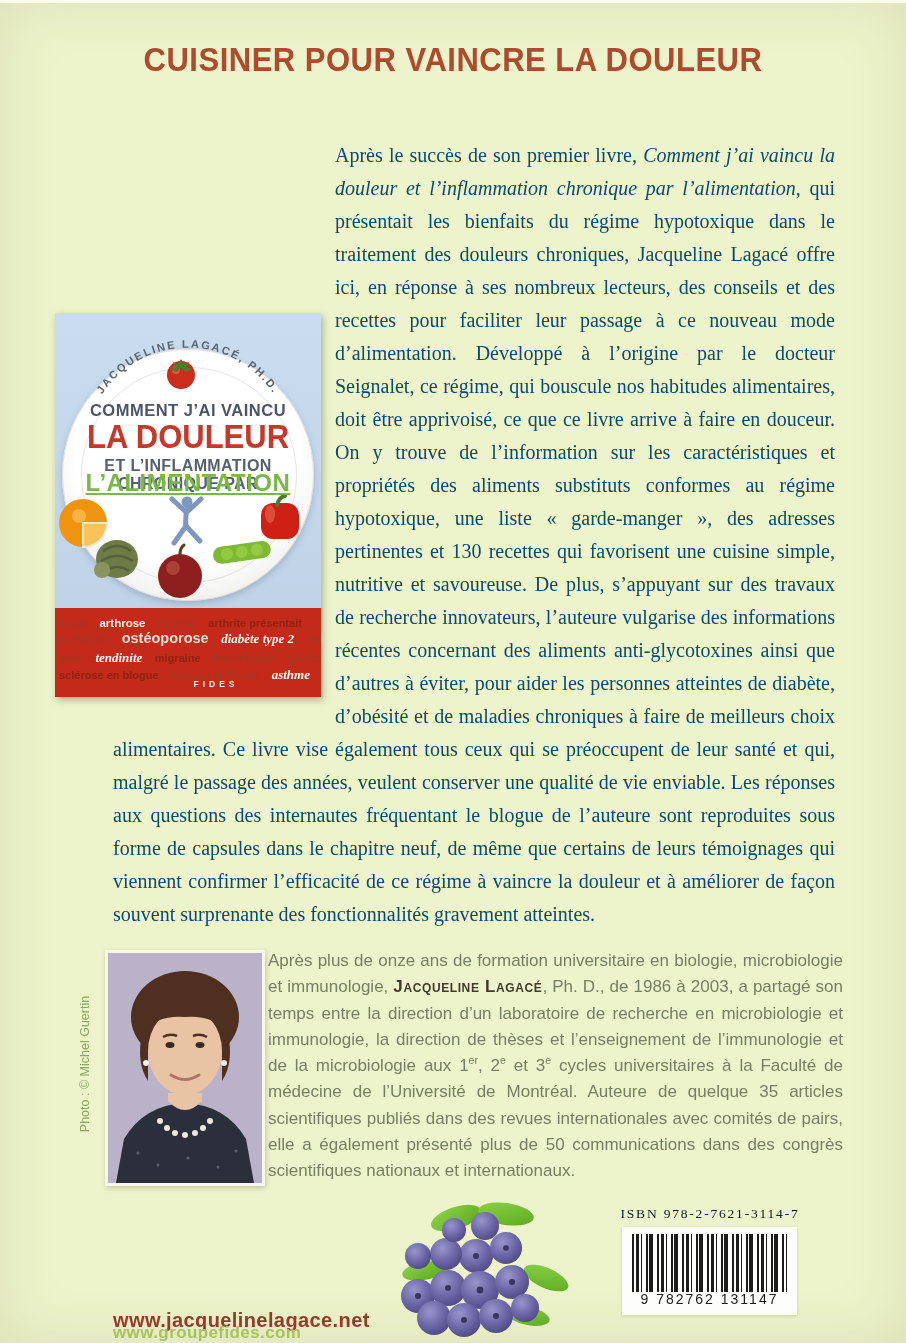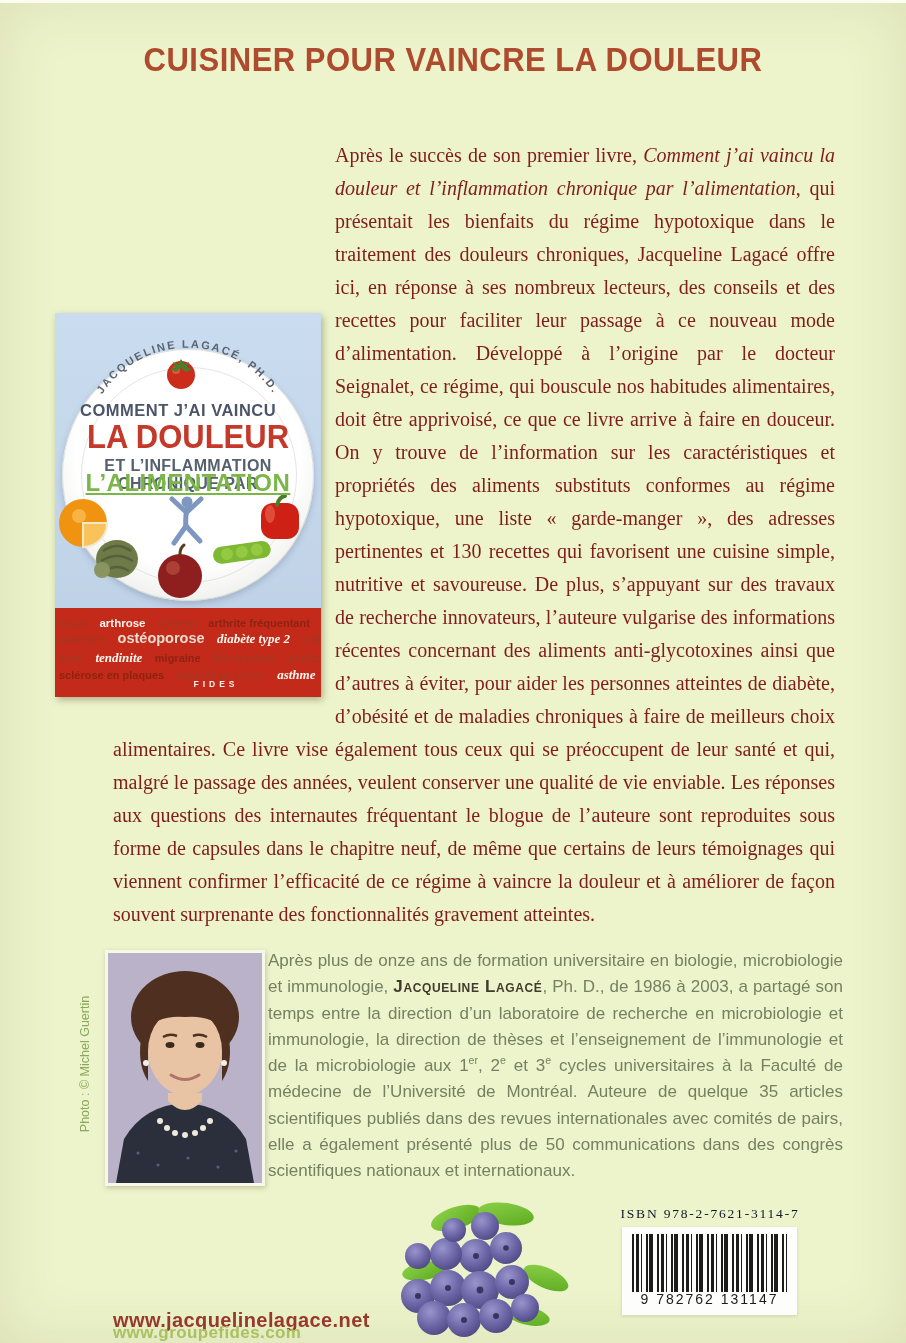--- a/index.html
+++ b/index.html
@@ -20,21 +20,21 @@
   }
   .sub-title{
     position:absolute; left:0; top:85px; width:100%;
     text-align:center; font-family:"Liberation Sans", sans-serif;
     font-weight:bold; font-size:19px; letter-spacing:1.5px; color:#9cb85a;
   }
 
   
   .synopsis{
     position:absolute; left:113px; top:139px; width:722px;
-    font-size:20px; line-height:33px; color:#7f1d1d;
+    font-size:20px; line-height:33px; color:#0c4a6e;
     text-align:justify;
   }
   .synopsis em{font-style:italic;}
   .cover-float{float:left; width:222px; height:388px; margin-top:174px;}
 
   
   .cover-art{
     position:absolute; left:55px; top:313px; width:266px; height:384px;
     background:linear-gradient(#cadcef,#bcd0e5);
     box-shadow:2px 3px 7px rgba(60,60,30,0.35);
@@ -47,23 +47,23 @@
   .plate-rim{
     position:absolute; left:26px; top:54px; width:214px; height:214px; border-radius:50%;
     border:1px solid rgba(205,208,202,0.55);
   }
   .arc-svg{position:absolute; left:0; top:0;}
   .arc-svg text{
     font-family:"Liberation Sans", sans-serif; font-size:11px; font-weight:bold;
     letter-spacing:2px; fill:#5a6470;
   }
   .cov-line1{
-    position:absolute; left:0; top:88px; width:266px; 
+    position:absolute; left:0; top:88px; width:266px; text-align:center;
     font-family:"Liberation Sans", sans-serif; font-weight:bold; font-size:16.5px;
-    letter-spacing:0.5px; color:#4c5568;padding-left:25px;
+    letter-spacing:0.5px; color:#4c5568;
   }
   .cov-line2{
     position:absolute; left:0; top:106px; width:266px; text-align:center;
     font-family:"Liberation Sans", sans-serif; font-weight:bold; font-size:31px;
     color:#c5392b; transform:scaleY(1.05);
   }
   .cov-line3{
     position:absolute; left:0; top:144px; width:266px; text-align:center;
     font-family:"Liberation Sans", sans-serif; font-weight:bold; font-size:16px;
     letter-spacing:0.4px; color:#55606e;
@@ -228,37 +228,37 @@
     <div class="cov-line1">COMMENT J’AI VAINCU</div>
     <div class="cov-line2">LA DOULEUR</div>
     <div class="cov-line3">ET L’INFLAMMATION CHRONIQUE PAR</div>
     <div class="cov-line4">L’ALIMENTATION</div>
 
     <div class="red-band">
       <div class="dis-row" style="top:5px;">
         <span class="d-dim">lupus</span>
         <span class="d-white">arthrose</span>
         <span class="d-dim">eczéma</span>
-        <span class="d-dark">arthrite fréquentant</span>
+        <span class="d-dark">arthrite présentait</span>
       </div>
       <div class="dis-row" style="top:21px;">
-        <span class="d-dim">psoriasis</span>
+        <span class="d-dim">recherche</span>
         <span class="d-cream">ostéoporose</span>
         <span class="d-white-italic">diabète type 2</span>
         <span class="d-dim">colite</span>
       </div>
       <div class="dis-row" style="top:40px;">
         <span class="d-dim">acné</span>
         <span class="d-white-italic">tendinite</span>
         <span class="d-dark">migraine</span>
         <span class="d-dim">fibromyalgie</span>
         <span class="d-dim">goutte</span>
       </div>
       <div class="dis-row" style="top:57px;">
-        <span class="d-dark">sclérose en plaques</span>
+        <span class="d-dark">sclérose en blogue</span>
         <span class="d-dim">maladie de Crohn</span>
         <span class="d-white-italic">asthme</span>
       </div>
       <div class="fides">FIDES</div>
     </div>
   </div>
 
   <div class="photo-credit">Photo : © Michel Guertin</div>
 
   <div class="author-photo">

